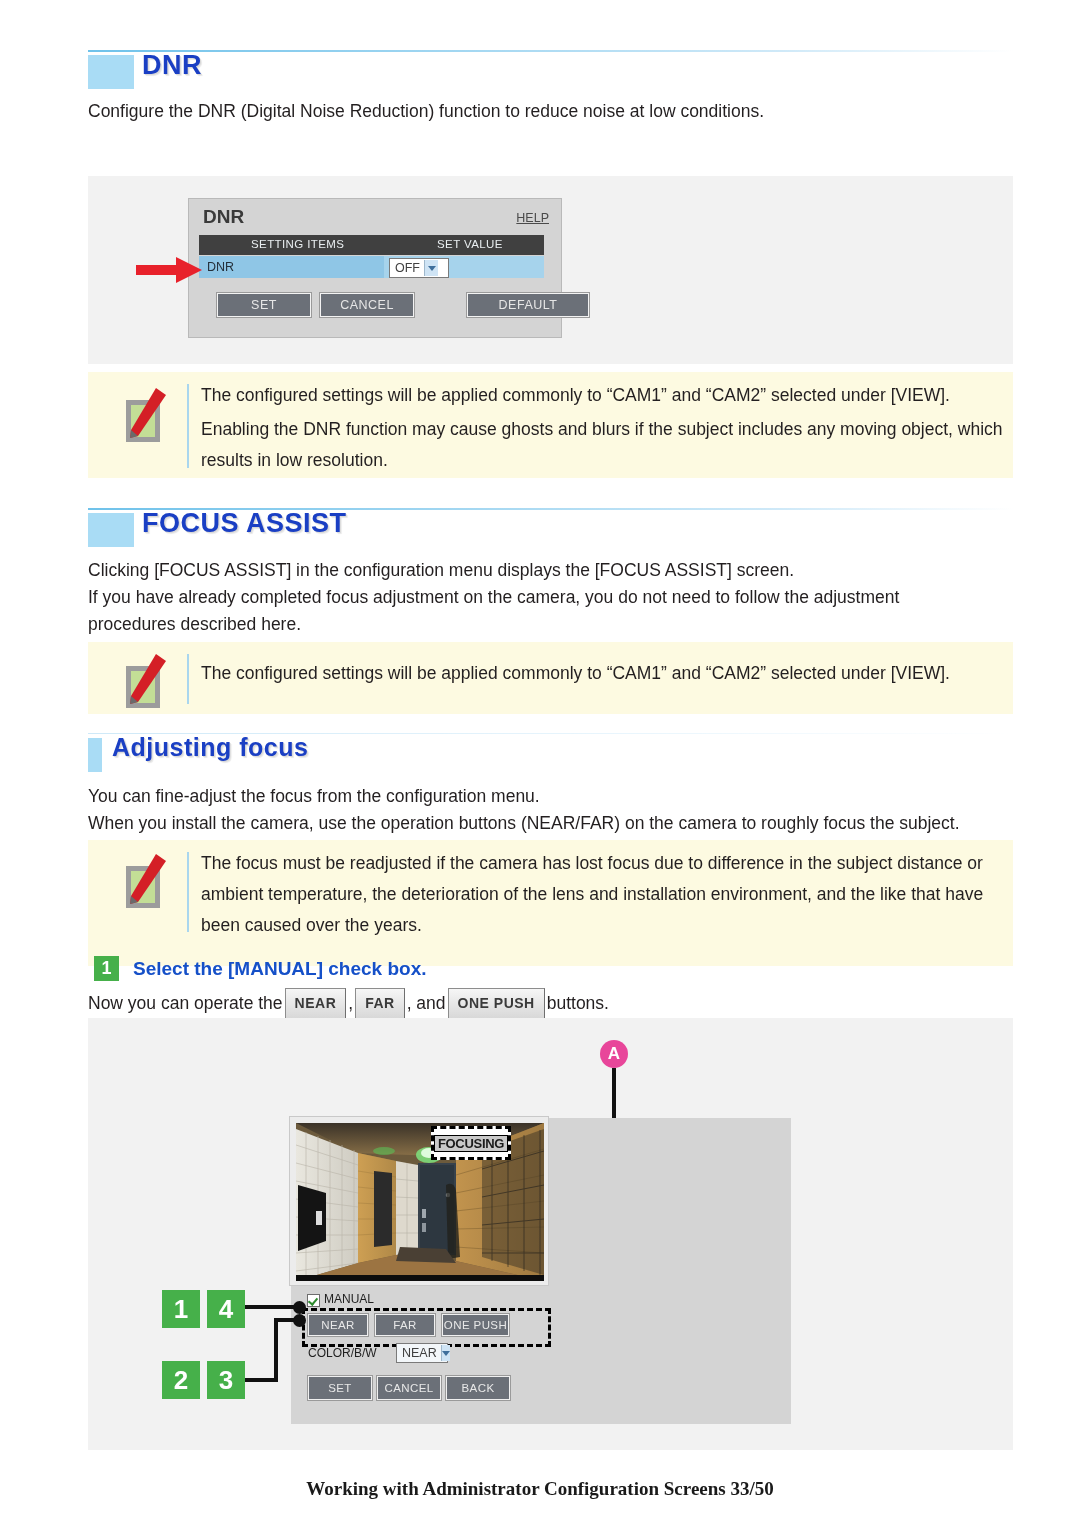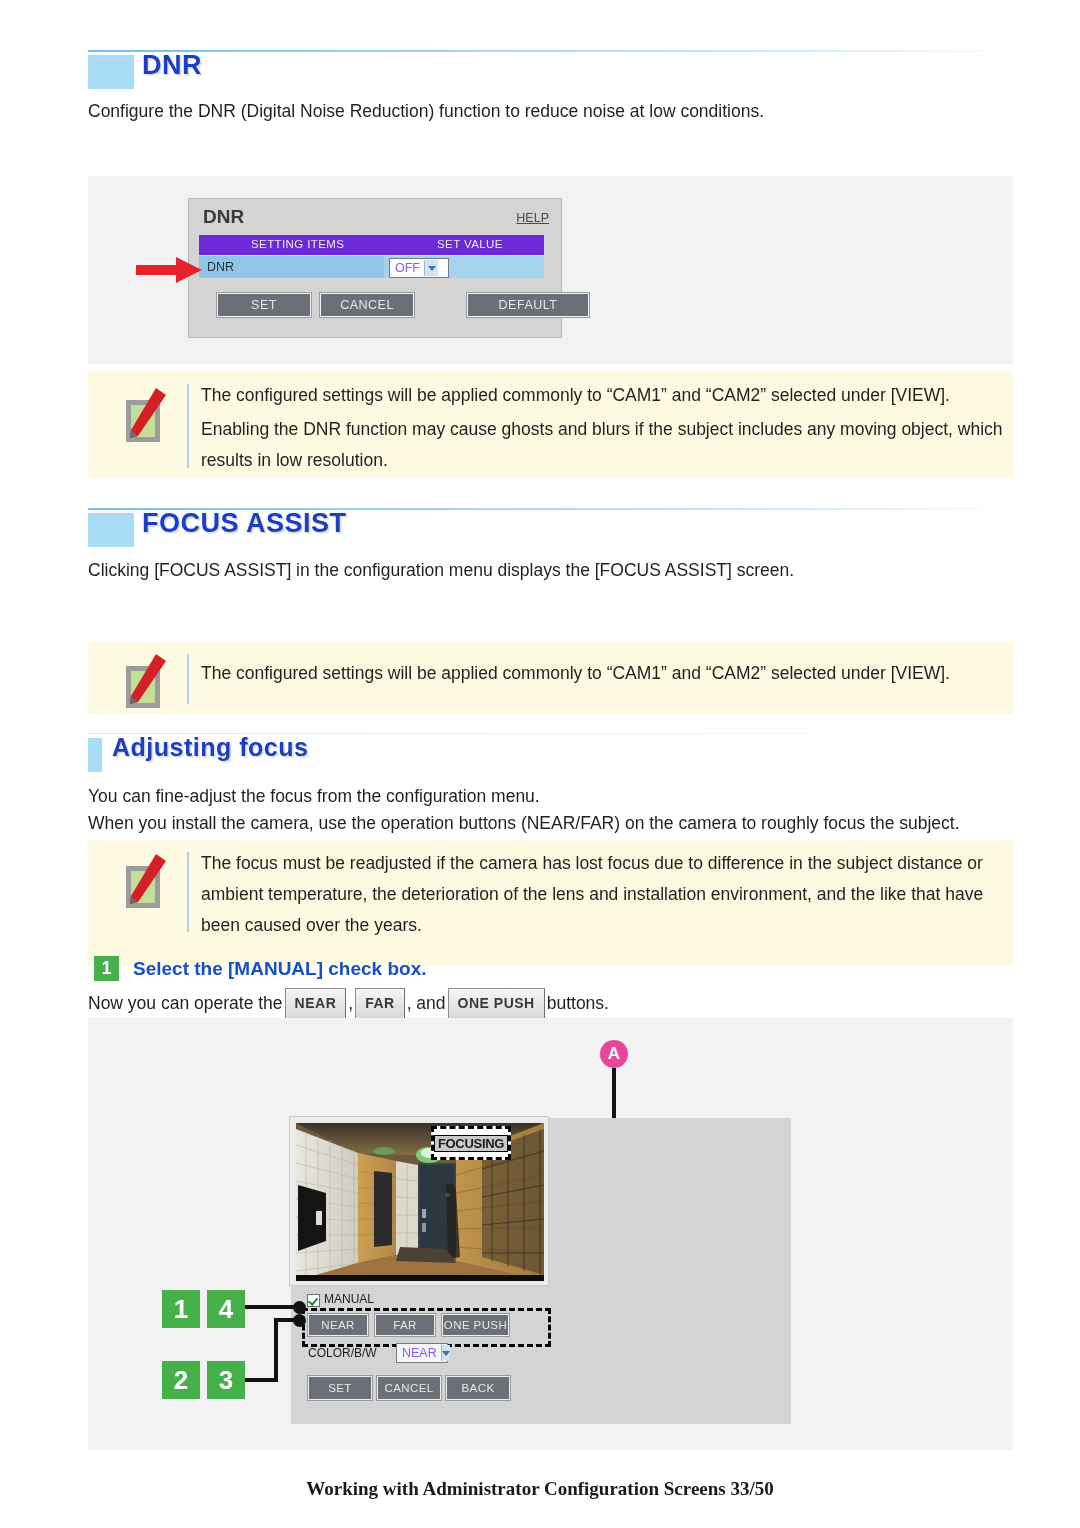--- a/index.html
+++ b/index.html
@@ -41,28 +41,28 @@
       font-family:"Liberation Sans",sans-serif;vertical-align:1px;}
 
   
   .shot-panel{position:absolute;background:#f2f2f2;}
 
   
   .dnr{position:absolute;background:#d4d4d4;border:1px solid #b9b9b9;}
   .dnr-title{position:absolute;left:14px;top:7px;font-size:19px;font-weight:bold;color:#3a3a3a;}
   .dnr-help{position:absolute;right:12px;top:12px;font-size:12.5px;color:#4a4a4a;
       text-decoration:underline;}
-  .dnr-thead{position:absolute;left:10px;top:36px;width:345px;height:20px;background:#6d28d9;}
+  .dnr-thead{position:absolute;left:10px;top:36px;width:345px;height:20px;background:#404040;}
   .dnr-thead span{position:absolute;top:3px;font-size:11.5px;color:#e9eef0;letter-spacing:.4px;}
   .dnr-row{position:absolute;left:10px;top:57px;width:345px;height:22px;background:#8fc6e6;}
   .dnr-row .lbl{position:absolute;left:8px;top:4px;font-size:12.5px;color:#25303a;}
   .dnr-row .cellval{position:absolute;left:185px;top:0px;width:160px;height:22px;background:#a6d3ec;}
   .sel{position:absolute;background:#ffffff;border:1px solid #7a7a7a;
       height:18px;display:flex;align-items:center;}
-  .sel .txt{font-size:12.5px;color:#8b5cf6;padding:0 4px 0 5px;}
+  .sel .txt{font-size:12.5px;color:#404040;padding:0 4px 0 5px;}
   .sel .arw{width:13px;height:16px;background:#cfe4f5;border-left:1px solid #9fb8cc;
       display:flex;align-items:center;justify-content:center;}
   .sel .arw i{display:block;width:0;height:0;border-left:4px solid transparent;
       border-right:4px solid transparent;border-top:5px solid #3f6f9c;}
   .gbtn{position:absolute;background:#6b7078;border:1px solid #f3f3f3;
       box-shadow:0 0 0 1px #9a9a9a;
       display:flex;align-items:center;justify-content:center;
       font-size:12.5px;color:#e6e6e6;letter-spacing:.5px;}
 
   
@@ -163,20 +163,21 @@
     <div class="txt" style="top:42px;width:805px;">Enabling the DNR function may cause ghosts and blurs if the subject includes any moving object, which results in low resolution.</div>
   </div>
 
   <div class="sec-head" style="top:508px;">
     <div class="rule"></div>
     <div class="blk"></div>
     <div class="ttl">FOCUS ASSIST</div>
   </div>
 
   <div class="ptext" style="top:557px;width:920px;">Clicking [FOCUS ASSIST] in the configuration menu displays the [FOCUS ASSIST] screen.</div>
+  <div class="ptext" style="top:584px;width:900px;">If you have already completed focus adjustment on the camera, you do not need to follow the adjustment procedures described here.</div>
 
   <div class="note" style="left:88px;top:642px;width:925px;height:72px;">
     <div class="bar" style="height:50px;"></div>
     <svg class="pencil" style="top:10px;" width="52" height="58" viewBox="0 0 52 58">
       <rect x="8" y="14" width="34" height="42" fill="#9c9c9c"></rect>
       <rect x="13" y="19" width="24" height="32" fill="#c3de96"></rect>
       <path d="M38 2 L48 9 L20 50 L12 52 L13 44 Z" fill="#d41f26"></path>
       <path d="M13 44 L20 50 L12 52 Z" fill="#6a6a6a"></path>
     </svg>
     <div class="txt" style="top:16px;width:800px;">The configured settings will be applied commonly to “CAM1” and “CAM2” selected under [VIEW].</div>

